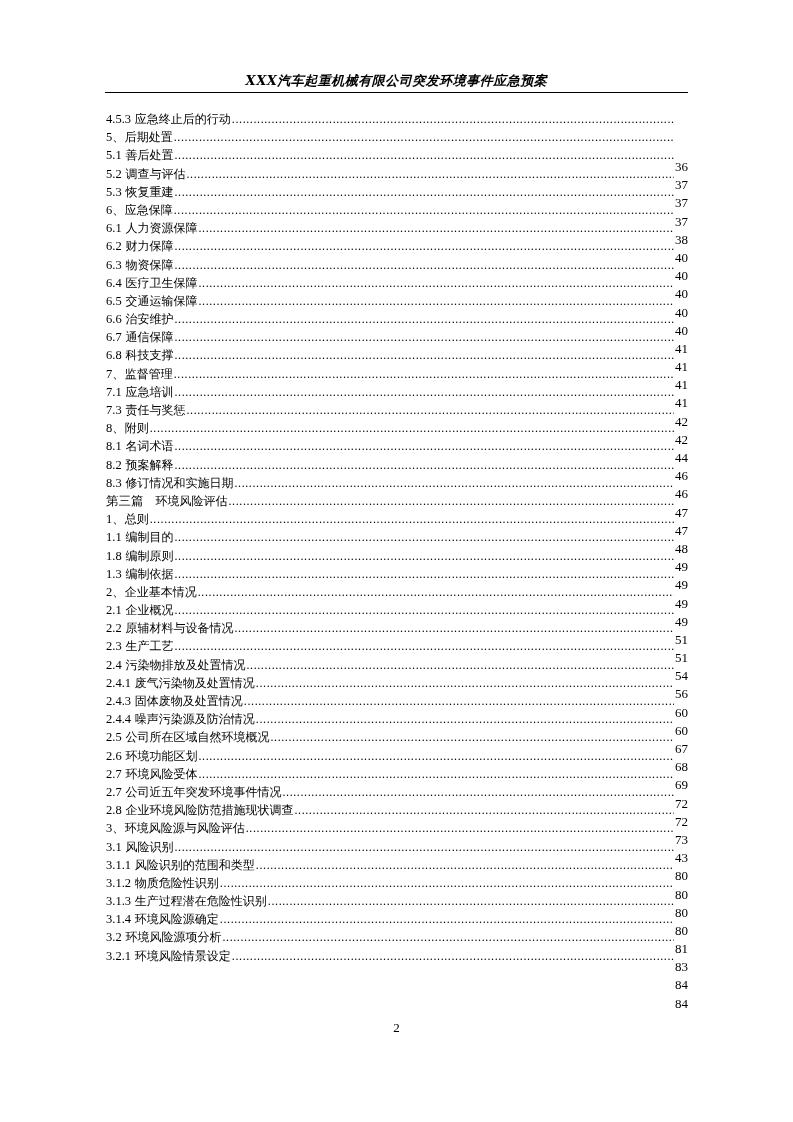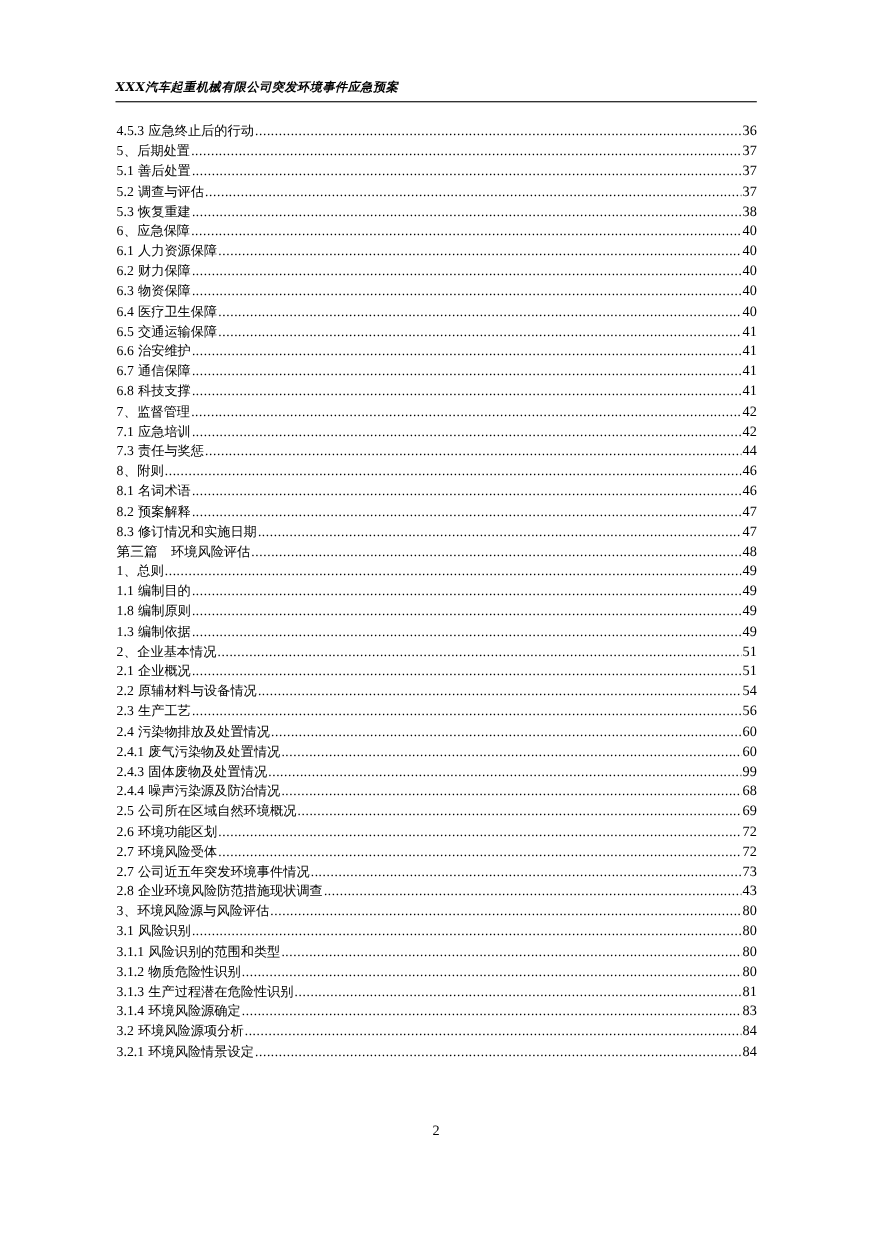--- a/index.html
+++ b/index.html
@@ -1,20 +1,20 @@
 <!DOCTYPE html>
 <html><head>
 <meta charset="utf-8">
 <style>
   html, body { margin: 0; padding: 0; background: #ffffff; }
   body { width: 793px; height: 1122px; position: relative; overflow: hidden; font-family: "Liberation Serif", "DejaVu Serif", serif; color: #000; }
-  .page-header { position: absolute; left: 105px; top: 72px; width: 583px; height: 20px; text-align: left; font-size: 11px; font-style: italic; font-weight: bold; letter-spacing: 0.5px; font-family: "DejaVu Serif", serif; }
+  .page-header { position: absolute; left: 105px; top: 72px; width: 583px; height: 20px; text-align: center; font-size: 13px; font-style: italic; font-weight: bold; letter-spacing: 0.5px; font-family: "DejaVu Serif", serif; }
   .header-rule { position: absolute; left: 105px; top: 92px; width: 583px; height: 0; border-top: 1.3px solid #000; }
   .toc { position: absolute; left: 106px; top: 110px; width: 582px; }
-  .toc-row { display: flex; align-items: flex-end; height: 18.2px; line-height: 18.2px; font-size: 12.5px; white-space: nowrap; }
+  .toc-row { display: flex; align-items: flex-start; height: 18.2px; line-height: 18.2px; font-size: 12.5px; white-space: nowrap; }
   .toc-title { flex: 0 0 auto; font-family: "DejaVu Sans", sans-serif; font-size: 12px; }
   .toc-title .num { font-family: "Liberation Serif", serif; font-size: 12.5px; }
   .toc-leader { flex: 1 1 auto; overflow: hidden; margin: 0 1px; color: #000; font-family: "Liberation Serif", serif; font-size: 12px; letter-spacing: 0.6px; }
   .toc-leader::before { content: "............................................................................................................................................................................................................................................................"; }
   .toc-page { flex: 0 0 auto; font-family: "Liberation Serif", serif; font-size: 13px; margin-top: 48px; }
   .page-number { position: absolute; left: 0; width: 793px; top: 1020px; text-align: center; font-size: 13px; font-family: "Liberation Serif", serif; }
 </style>
 </head>
 <body>
 
@@ -178,21 +178,21 @@
       <span class="toc-page">60</span>
     </div>
     <div class="toc-row">
       <span class="toc-title"><span class="num">2.4.1</span><span> </span><span>废气污染物及处置情况</span></span>
       <span class="toc-leader"></span>
       <span class="toc-page">60</span>
     </div>
     <div class="toc-row">
       <span class="toc-title"><span class="num">2.4.3</span><span> </span><span>固体废物及处置情况</span></span>
       <span class="toc-leader"></span>
-      <span class="toc-page">99</span>
+      <span class="toc-page">67</span>
     </div>
     <div class="toc-row">
       <span class="toc-title"><span class="num">2.4.4</span><span> </span><span>噪声污染源及防治情况</span></span>
       <span class="toc-leader"></span>
       <span class="toc-page">68</span>
     </div>
     <div class="toc-row">
       <span class="toc-title"><span class="num">2.5</span><span> </span><span>公司所在区域自然环境概况</span></span>
       <span class="toc-leader"></span>
       <span class="toc-page">69</span>

